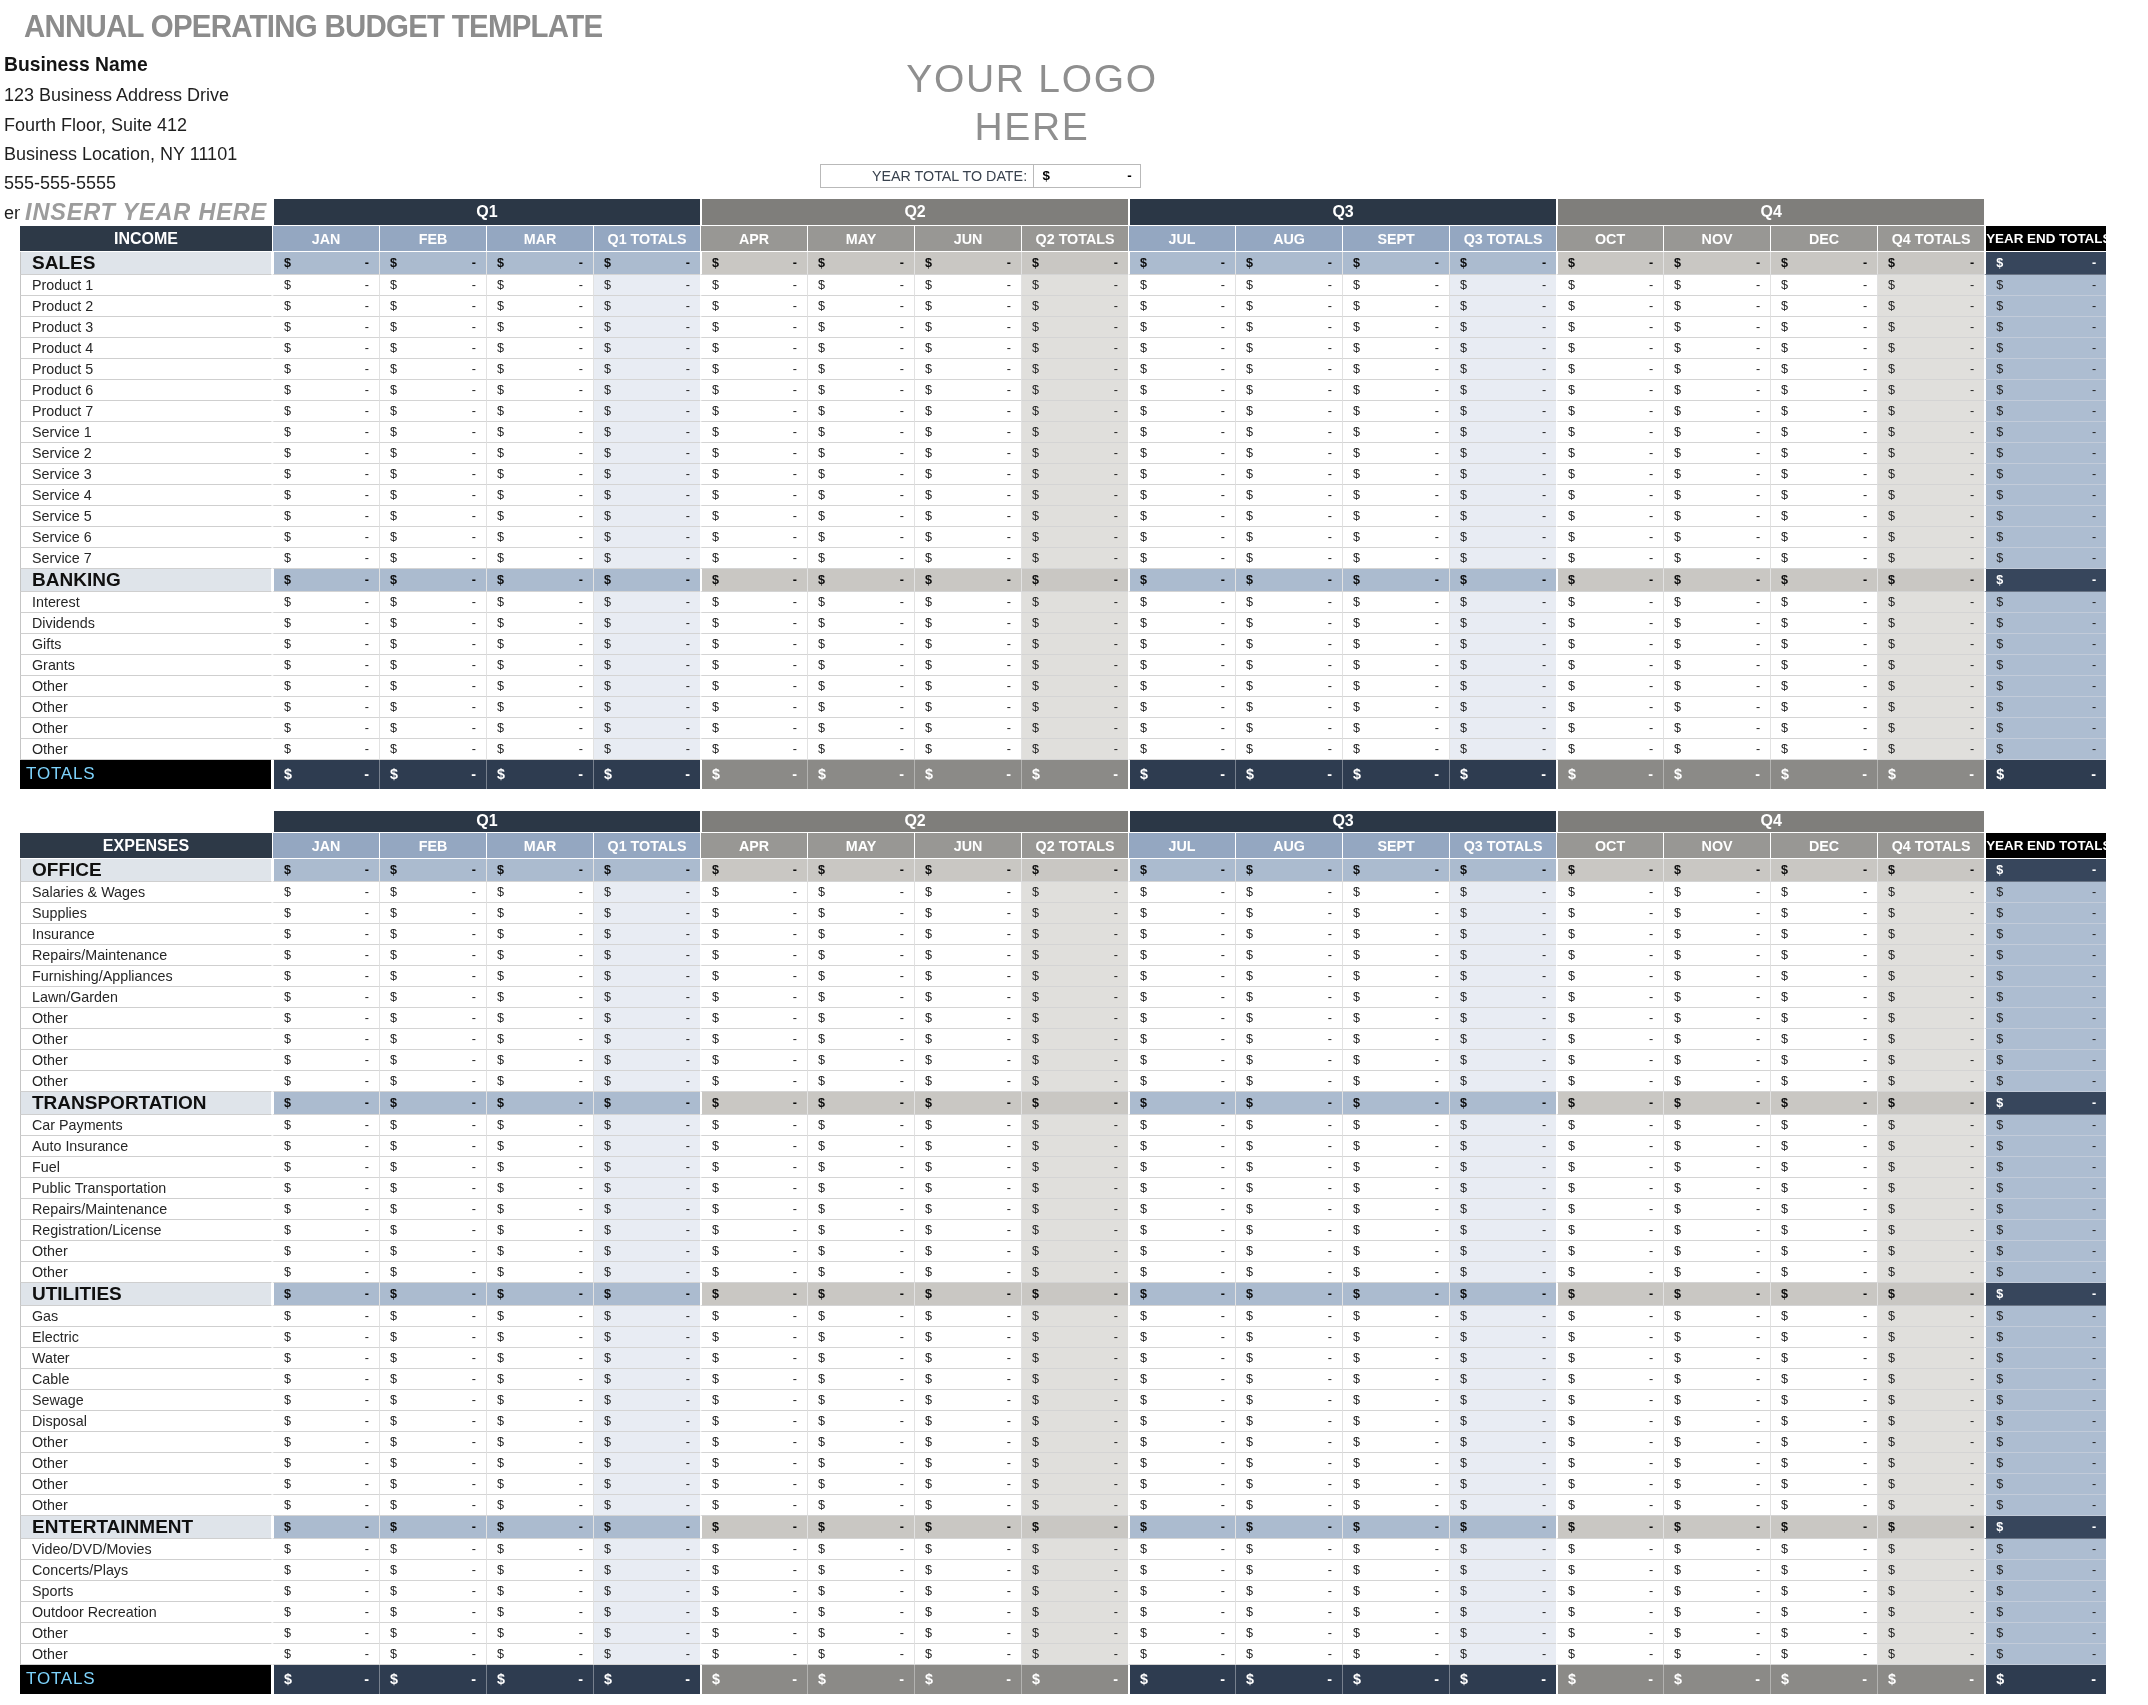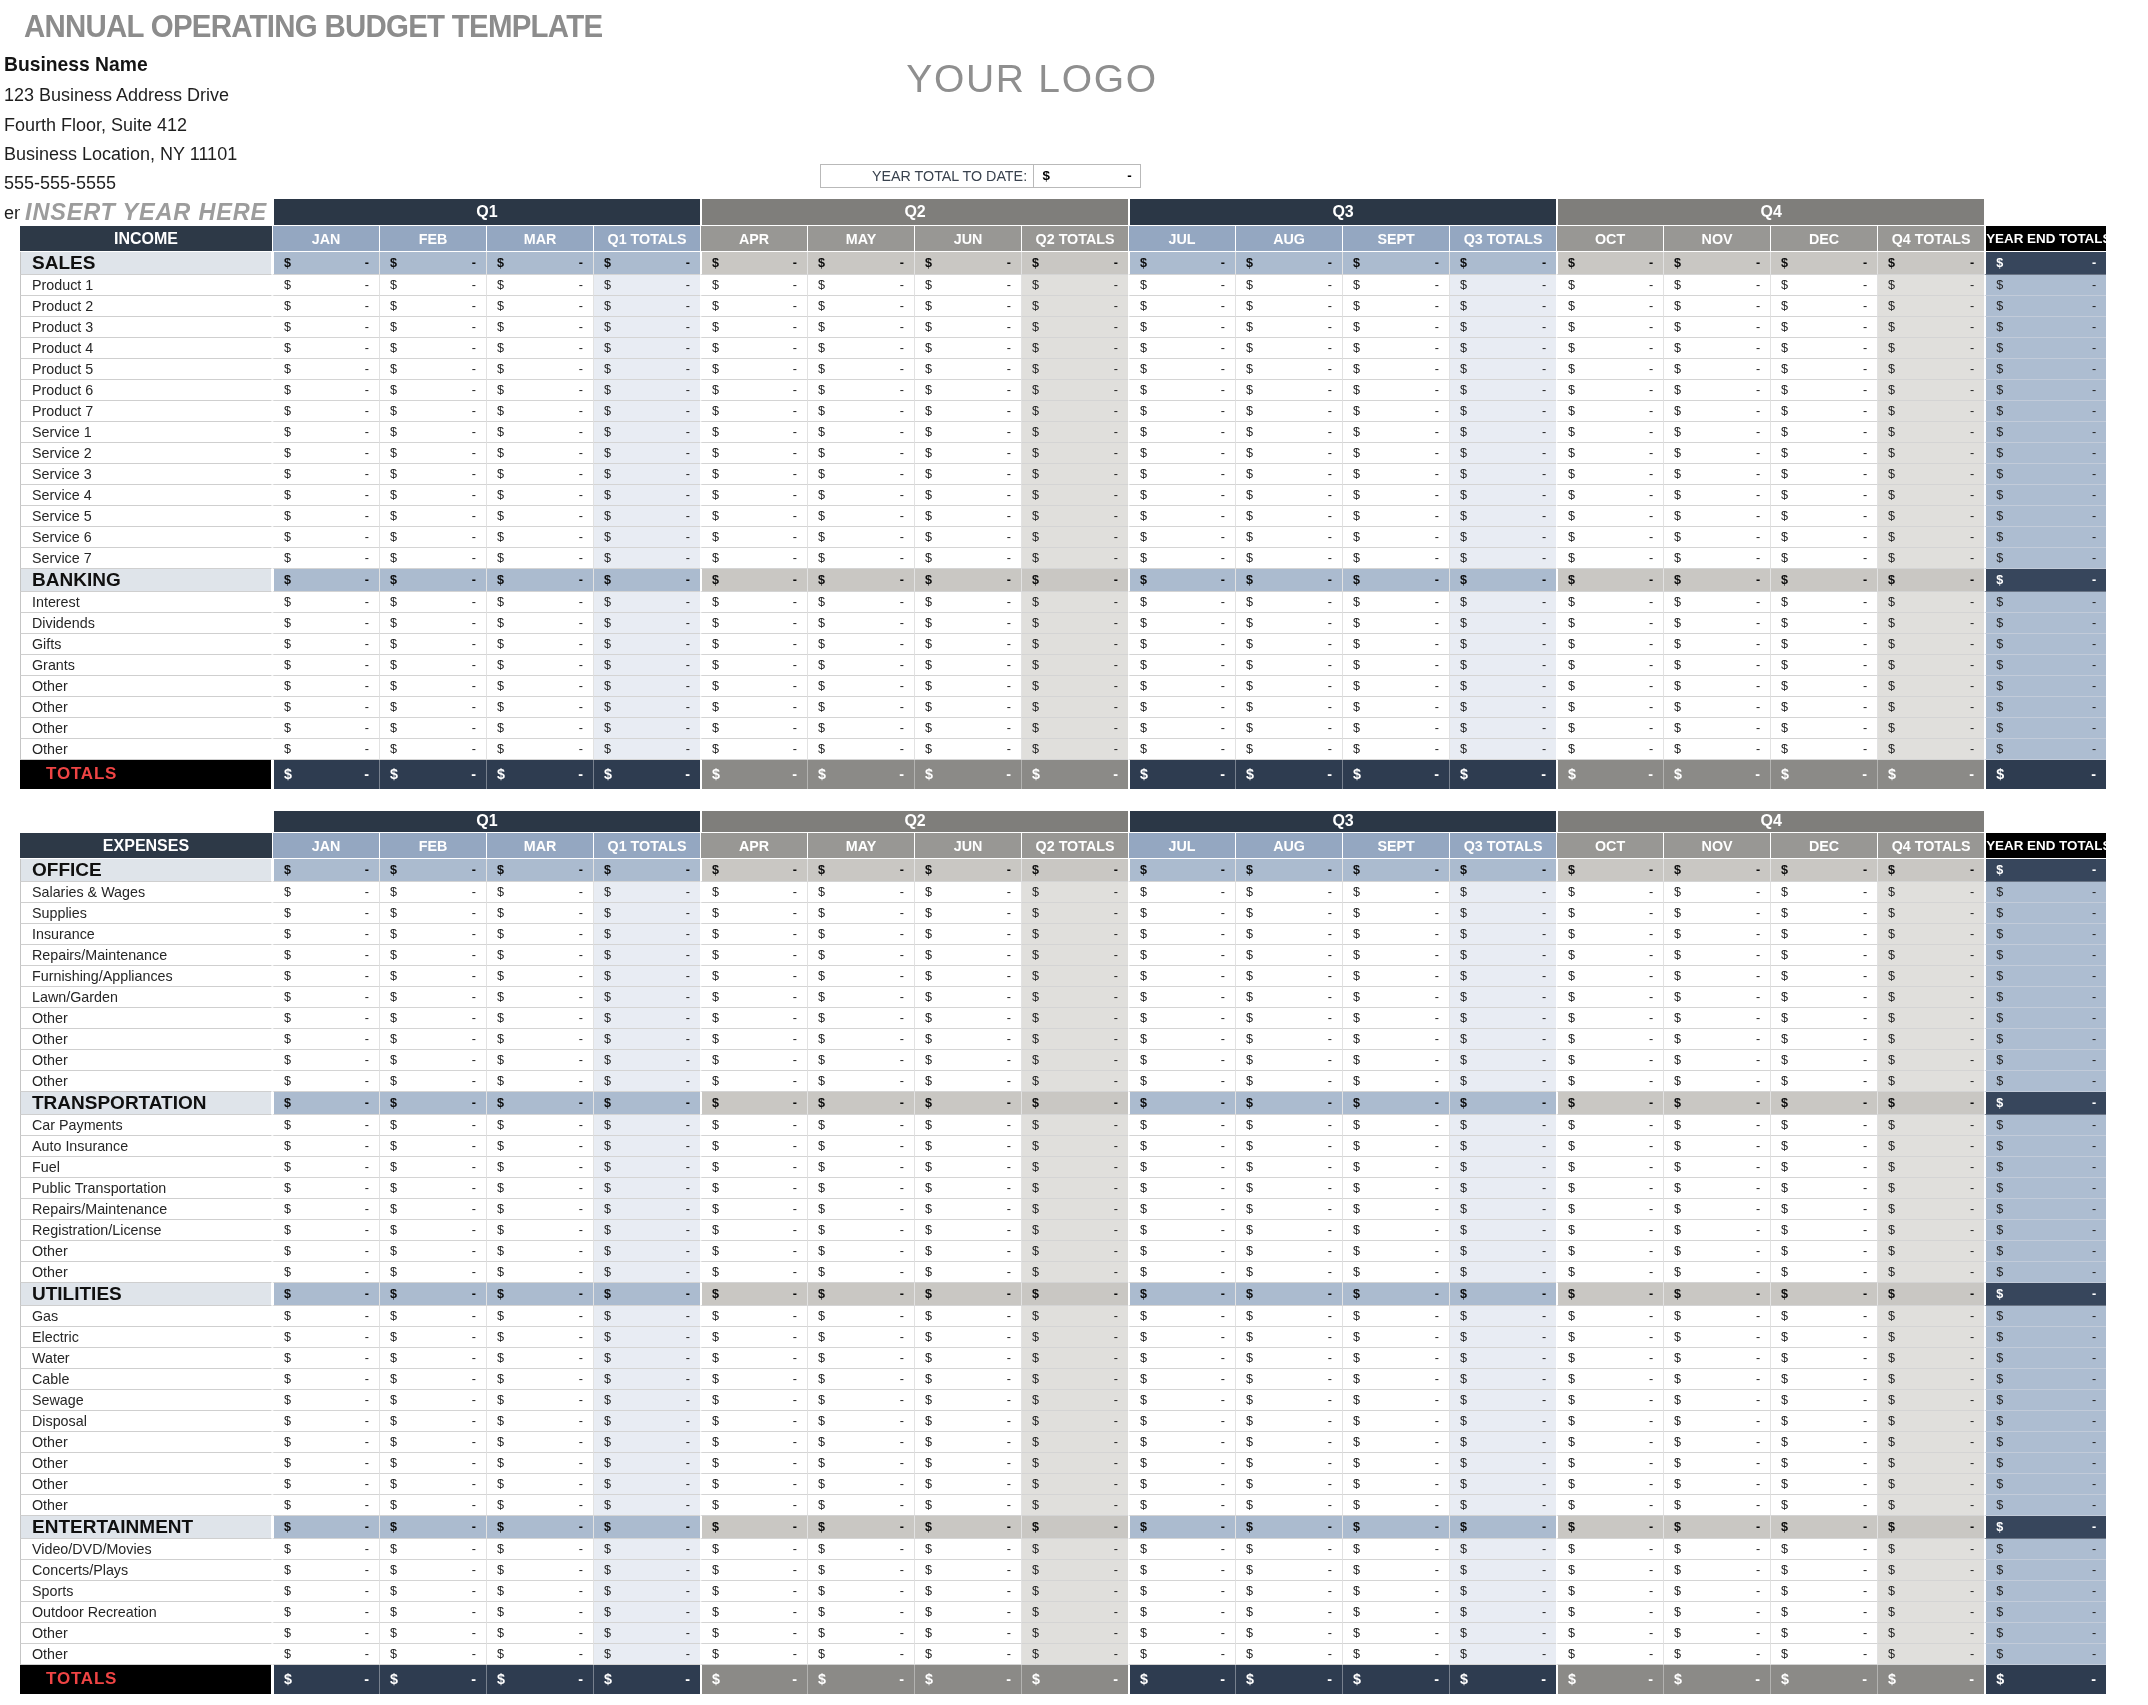--- a/index.html
+++ b/index.html
@@ -46,21 +46,21 @@
       border-left:1.7px solid #fff;border-bottom:1.7px solid #fff;}
   .mh.blue{background:#94a7c1;}
   .mh.gray{background:#989794;}
   .ye-h{background:#000;color:#fff;font-weight:bold;font-size:13.4px;text-align:center;
         border-left:2.5px solid #fff;border-bottom:1.7px solid #fff;}
 
   td.rlabel{background:#fff;font-size:14.3px;color:#262626;padding-left:11px;
             border-left:0.8px solid #c5c5c5;border-bottom:0.8px solid #cfcfcf;border-right:1.7px solid #fff;}
   td.slabel{background:#dfe4ea;font-size:19px;font-weight:bold;color:#101010;padding-left:11px;
             border-left:0.8px solid #c5c5c5;border-bottom:0.8px solid #cfcfcf;border-right:1.7px solid #fff;}
-  td.totlabel{background:#000;color:#ef4444;font-weight:bold;font-size:17px;padding-left:26px;
+  td.totlabel{background:#000;color:#7dd3fc;font-weight:normal;font-size:17px;padding-left:6px;
               border-right:1.7px solid #fff;letter-spacing:0.8px;}
 
   td.money{font-size:12.6px;border-left:0.8px solid #e2e2e2;border-bottom:0.8px solid #d4d4d4;}
   .m{display:flex;justify-content:space-between;align-items:center;padding:0 10px;}
   td.mw{background:#fff;}
   td.mqb{background:#e8ecf3;}
   td.mqg{background:#e0dfdc;}
   td.msb{background:#abbbcf;font-weight:bold;color:#0c0c0c;}
   td.msg{background:#c9c7c3;font-weight:bold;color:#0c0c0c;}
   td.mye{background:#adbdd1;border-bottom:0.8px solid #c2cbd9;}
@@ -81,20 +81,21 @@
     <div class="biz-name">Business Name</div>
     <div class="biz-line">123 Business Address Drive</div>
     <div class="biz-line">Fourth Floor, Suite 412</div>
     <div class="biz-line">Business Location, NY  11101</div>
     <div class="biz-line">555-555-5555</div>
     <div class="biz-line">email address</div>
   </div>
 
   <div class="logo">
     <div>YOUR LOGO</div>
+    <div>HERE</div>
   </div>
 
   <div class="ytd-box">
     <div class="ytd-label">YEAR TOTAL TO DATE:</div>
     <div class="ytd-value">
       <span>$</span>
       <span>-</span>
     </div>
   </div>
 

